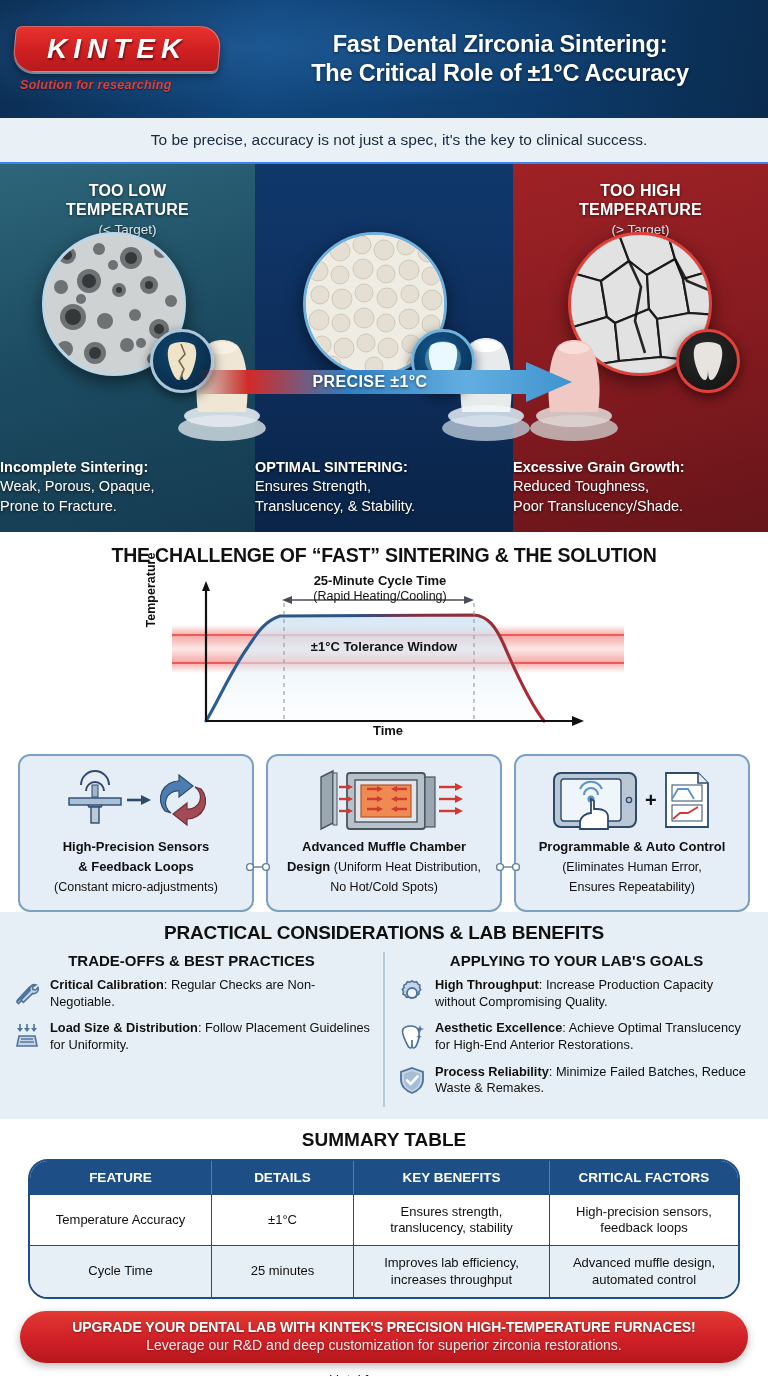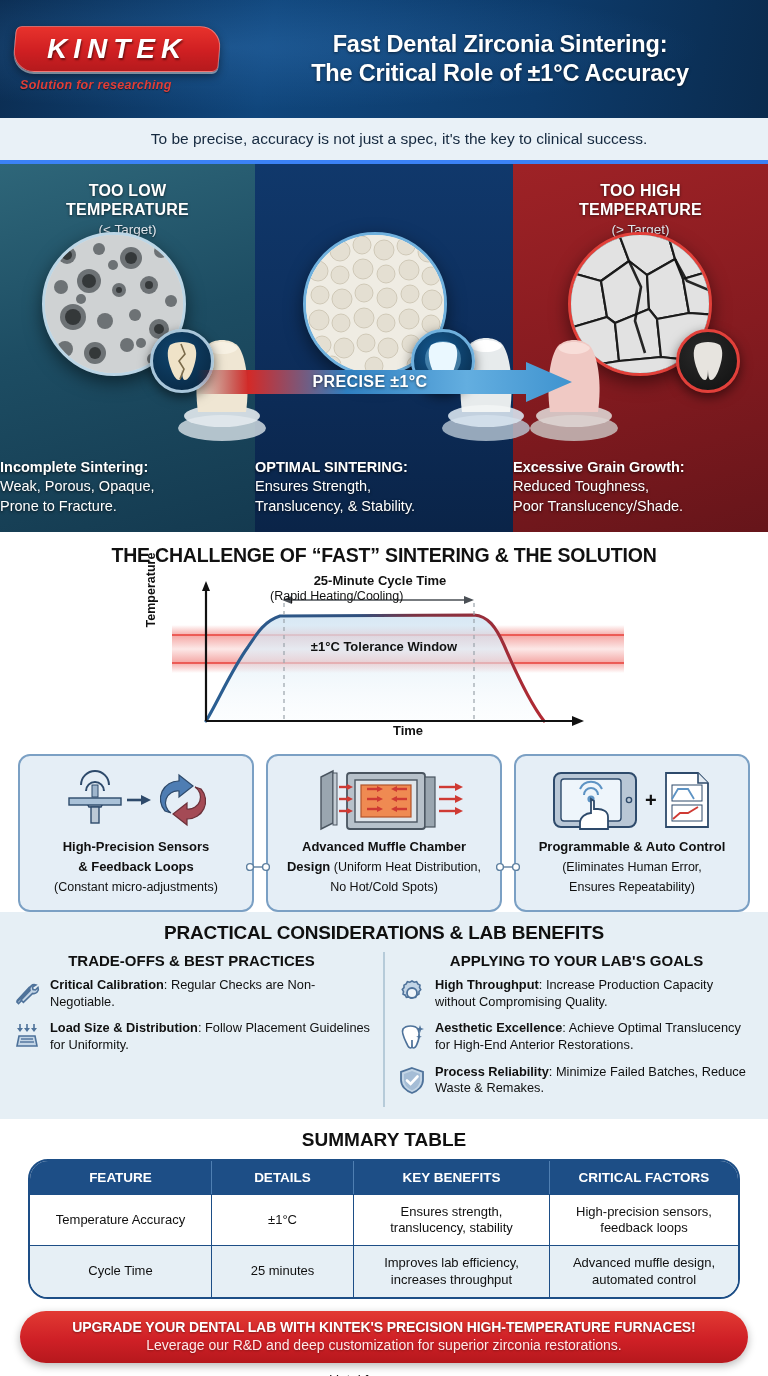--- a/index.html
+++ b/index.html
@@ -49,21 +49,21 @@
   .header-titles div {
     color: #ffffff; font-size: 23.5px; font-weight: 700; line-height: 1.22;
     text-align: center; letter-spacing: -.2px;
     text-shadow: 0 1px 3px rgba(0,0,0,.55);
   }
 
   
   .subbar {
     height: 46px; background: #e9f1f7;
     display: flex; align-items: center; justify-content: center;
-    border-bottom: 4px solid #3b82f6;
+    border-bottom: 2px solid #3b82f6;
     padding-left: 30px;
   }
   .subbar span { font-size: 15.5px; color: #15293f; font-weight: 400; }
 
   
   .compare { position: relative; height: 368px; display: flex; }
   .panel { position: relative; overflow: hidden; }
   .panel.low  { flex: 0 0 255px; background: linear-gradient(165deg,#2e6679 0%,#1d4d63 45%,#143a50 100%); }
   .panel.mid  { flex: 0 0 258px; background: linear-gradient(180deg,#10386b 0%,#0d2e5c 50%,#0a2448 100%); }
   .panel.high { flex: 1;        background: linear-gradient(165deg,#9e2226 0%,#861b20 50%,#66151a 100%); }
@@ -447,24 +447,24 @@
         <line x1="330" y1="30" x2="330" y2="148" stroke="#9aa3ab" stroke-width="1.2" stroke-dasharray="4,4"></line>
 
         <line x1="142" y1="27" x2="326" y2="27" stroke="#4a4f55" stroke-width="1.3"></line>
         <polygon points="138,27 148,23 148,31" fill="#4a4f55"></polygon>
         <polygon points="330,27 320,23 320,31" fill="#4a4f55"></polygon>
       </svg>
 
       <div style="position:absolute;left:0;top:62px;transform:rotate(-90deg);transform-origin:left top;
                   font-size:12.5px;font-weight:700;color:#111;width:90px;text-align:center;">Temperature</div>
 
-      <div style="position:absolute;left:164px;top:150px;width:200px;text-align:center;font-size:13px;font-weight:700;color:#111;">Time</div>
+      <div style="position:absolute;left:144px;top:150px;width:200px;text-align:center;font-size:13px;font-weight:700;color:#111;">Time</div>
 
       <div style="position:absolute;left:126px;top:0px;width:220px;text-align:center;font-size:13px;font-weight:700;color:#111;">25-Minute Cycle Time</div>
-      <div style="position:absolute;left:126px;top:16px;width:220px;font-size:12.5px;color:#111;">(Rapid Heating/Cooling)</div>
+      <div style="position:absolute;left:126px;top:16px;width:220px;text-align:center;font-size:12.5px;color:#111;">(Rapid Heating/Cooling)</div>
 
       <div style="position:absolute;left:100px;top:66px;width:280px;text-align:center;font-size:13px;font-weight:700;color:#111;">±1°C Tolerance Window</div>
     </div>
   </div>
 
   <div class="solutions">
 
     <div class="sol">
       <div class="sol-icon">
         <svg width="150" height="66" viewBox="0 0 150 66">

